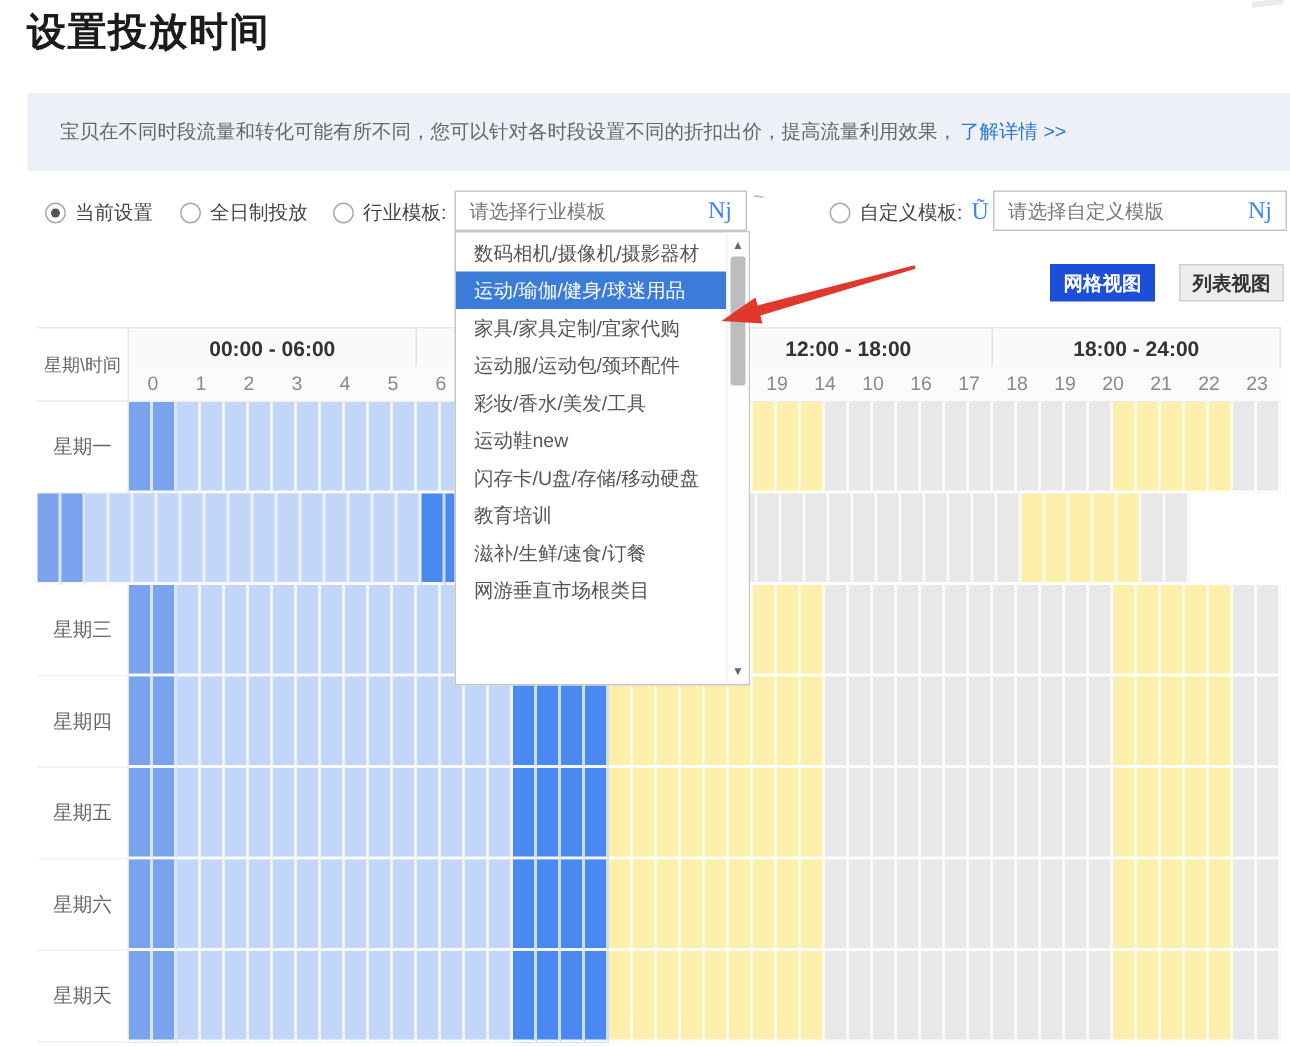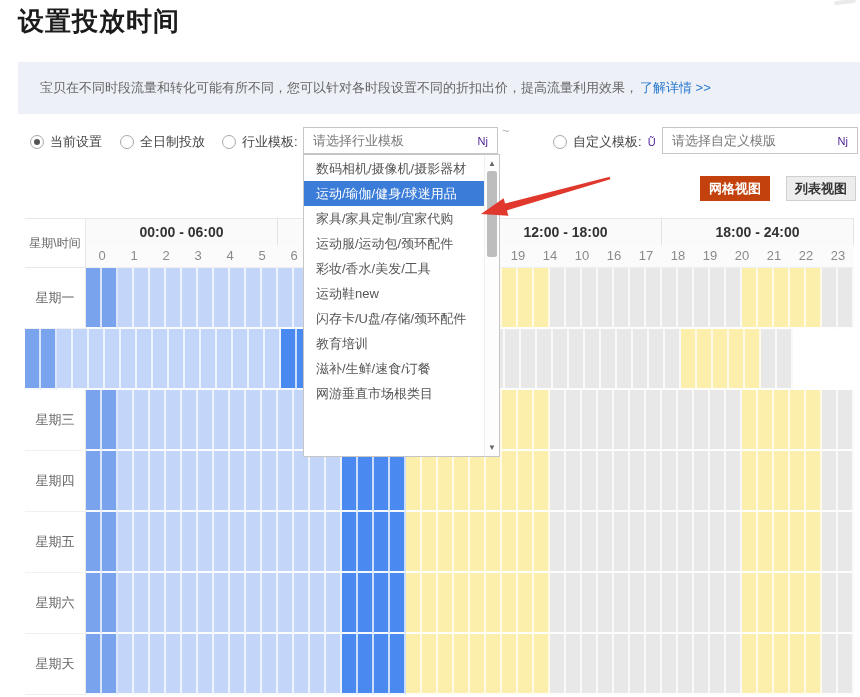--- a/index.html
+++ b/index.html
@@ -9,30 +9,30 @@
   }
   .page-title{position:absolute;left:18px;top:4px;font-size:26px;font-weight:600;color:#1b1b1b;letter-spacing:1px;}
   .banner{position:absolute;left:18px;top:62px;width:842px;height:52px;background:#EDF1F7;
     display:flex;align-items:center;box-sizing:border-box;padding-left:22px;font-size:13px;color:#666;}
   .banner .link{color:#2A79D0;cursor:pointer;margin-left:2px;}
   .stray{position:absolute;left:834px;top:0;width:22px;height:4px;background:#DCDCDC;opacity:.6;transform:rotate(-7deg);border-radius:2px;}
 
   .radio{position:absolute;top:130px;height:24px;display:flex;align-items:center;gap:6px;font-size:13px;color:#444;cursor:pointer;}
   .radio .circle{width:14px;height:14px;border-radius:50%;border:1px solid #a8a8a8;background:#fff;box-sizing:border-box;position:relative;flex:0 0 auto;}
   .radio.checked .circle::after{content:'';position:absolute;left:3px;top:3px;width:6px;height:6px;border-radius:50%;background:#555;}
-  .glyph{color:#4c1d95;font-size:11px;}
+  .glyph{color:#3b82f6;font-size:16px;font-family:Liberation Serif, serif;}
   .select{position:absolute;top:127px;height:27px;border:1px solid #c6c6c6;background:#fff;box-sizing:border-box;
     font-size:13px;color:#777;display:flex;align-items:center;justify-content:space-between;padding:0 9px;cursor:pointer;}
   #industry-select{left:303px;width:195px;}
   #custom-select{left:662px;width:196px;}
   .tilde{position:absolute;left:502px;top:123px;font-size:13px;color:#b0b0b0;}
 
   .toggle{position:absolute;top:176px;width:70px;height:25px;display:flex;align-items:center;justify-content:center;
     font-size:13px;font-weight:bold;box-sizing:border-box;cursor:pointer;}
-  #toggle-grid{left:700px;background:#c2410c;color:#fff;}
+  #toggle-grid{left:700px;background:#1d4ed8;color:#fff;}
   #toggle-list{left:786px;background:#EDEDED;color:#333;border:1px solid #cfcfcf;}
 
   .grid{position:absolute;left:25px;top:218px;width:829px;}
   .corner{position:absolute;left:0;top:0;width:61px;height:50px;box-sizing:border-box;background:#fff;
     border-top:1px solid #e8e8e8;border-bottom:1px solid #e8e8e8;border-right:1px solid #e8e8e8;
     display:flex;align-items:center;justify-content:center;font-size:12px;color:#666;}
   .block-row{position:absolute;left:61px;top:0;height:27px;display:flex;}
   .block{width:192px;box-sizing:border-box;background:#FAFAFA;border-top:1px solid #e8e8e8;border-right:1px solid #e2e2e2;
     display:flex;align-items:center;justify-content:center;font-size:14px;font-weight:bold;color:#333;}
   .hours-row{position:absolute;left:61px;top:27px;height:23px;display:flex;border-bottom:1px solid #eee;box-sizing:border-box;}
@@ -512,21 +512,21 @@
 </div>
 
 <div class="dropdown">
   <div class="dd-items" id="dd-items">
       <div class="dd-item">数码相机/摄像机/摄影器材</div>
       <div class="dd-item selected">运动/瑜伽/健身/球迷用品</div>
       <div class="dd-item">家具/家具定制/宜家代购</div>
       <div class="dd-item">运动服/运动包/颈环配件</div>
       <div class="dd-item">彩妆/香水/美发/工具</div>
       <div class="dd-item">运动鞋new</div>
-      <div class="dd-item">闪存卡/U盘/存储/颈环配件</div>
+      <div class="dd-item">闪存卡/U盘/存储/移动硬盘</div>
       <div class="dd-item">教育培训</div>
       <div class="dd-item">滋补/生鲜/速食/订餐</div>
       <div class="dd-item">网游垂直市场根类目</div>
     </div>
   <div class="dd-scroll">
     <div class="dd-arrow up">▲</div>
     <div class="dd-thumb"></div>
     <div class="dd-arrow down">▼</div>
   </div>
 </div>

